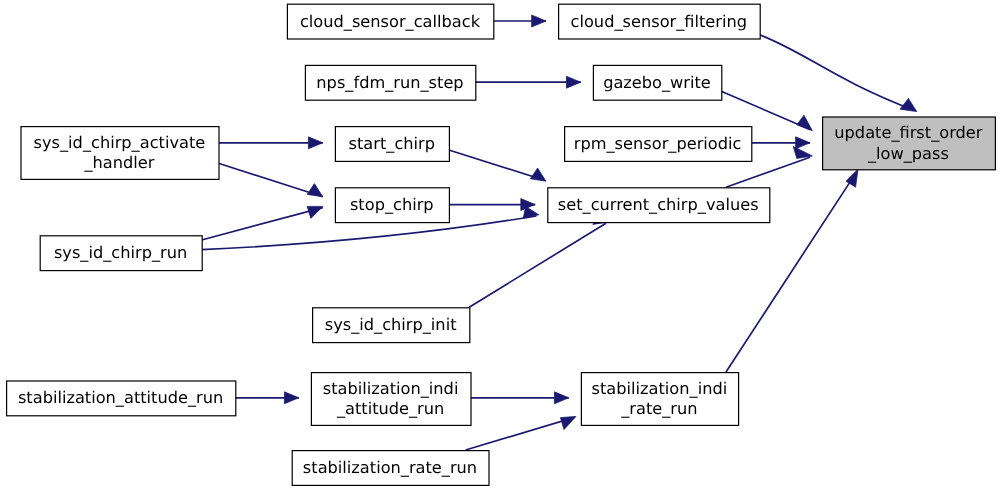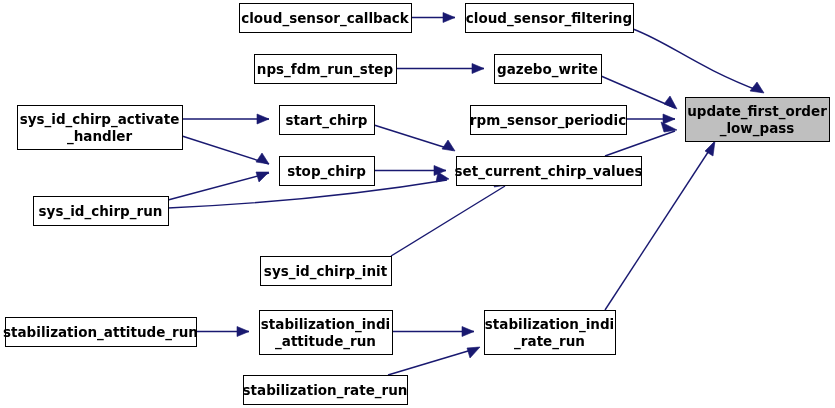--- a/index.html
+++ b/index.html
@@ -7,21 +7,20 @@
     padding: 0;
     background: #ffffff;
   }
   #canvas {
     position: relative;
     width: 835px;
     height: 408px;
     background: #ffffff;
     font-family: "DejaVu Sans", sans-serif;
     overflow: hidden;
-    font-weight: bold;
   }
   #graph-svg {
     position: absolute;
     left: 0;
     top: 0;
     width: 835px;
     height: 408px;
   }
   .node-rect {
     fill: #ffffff;

